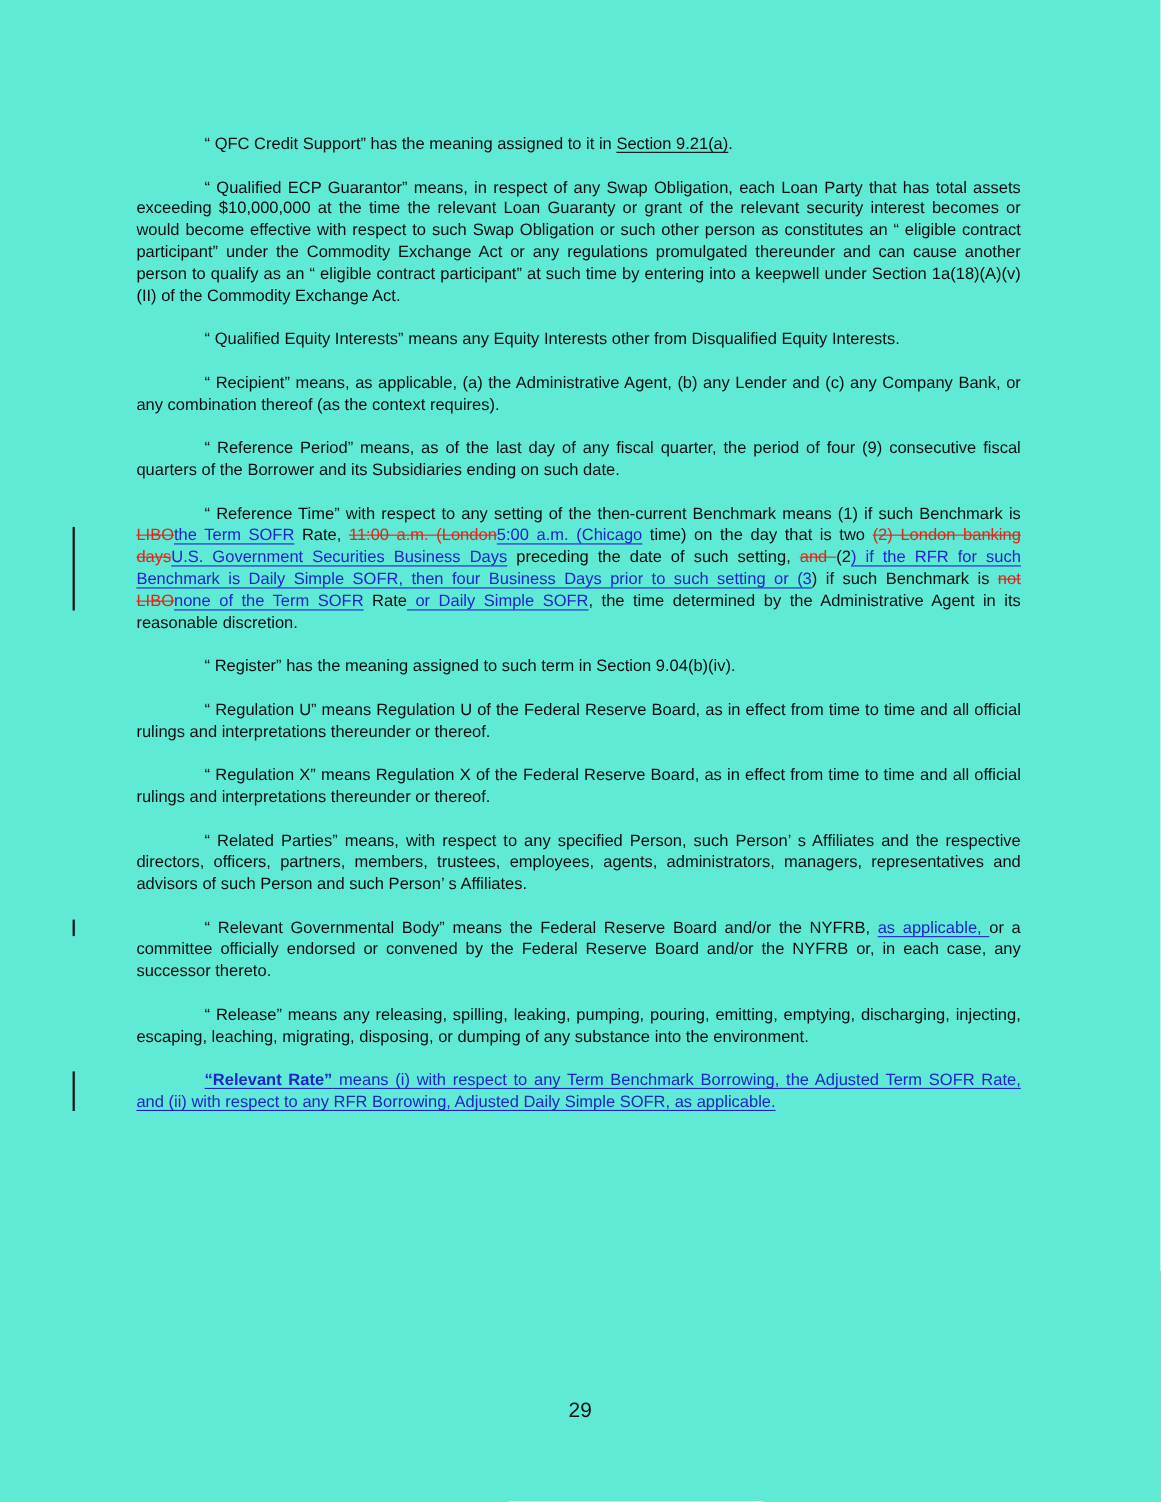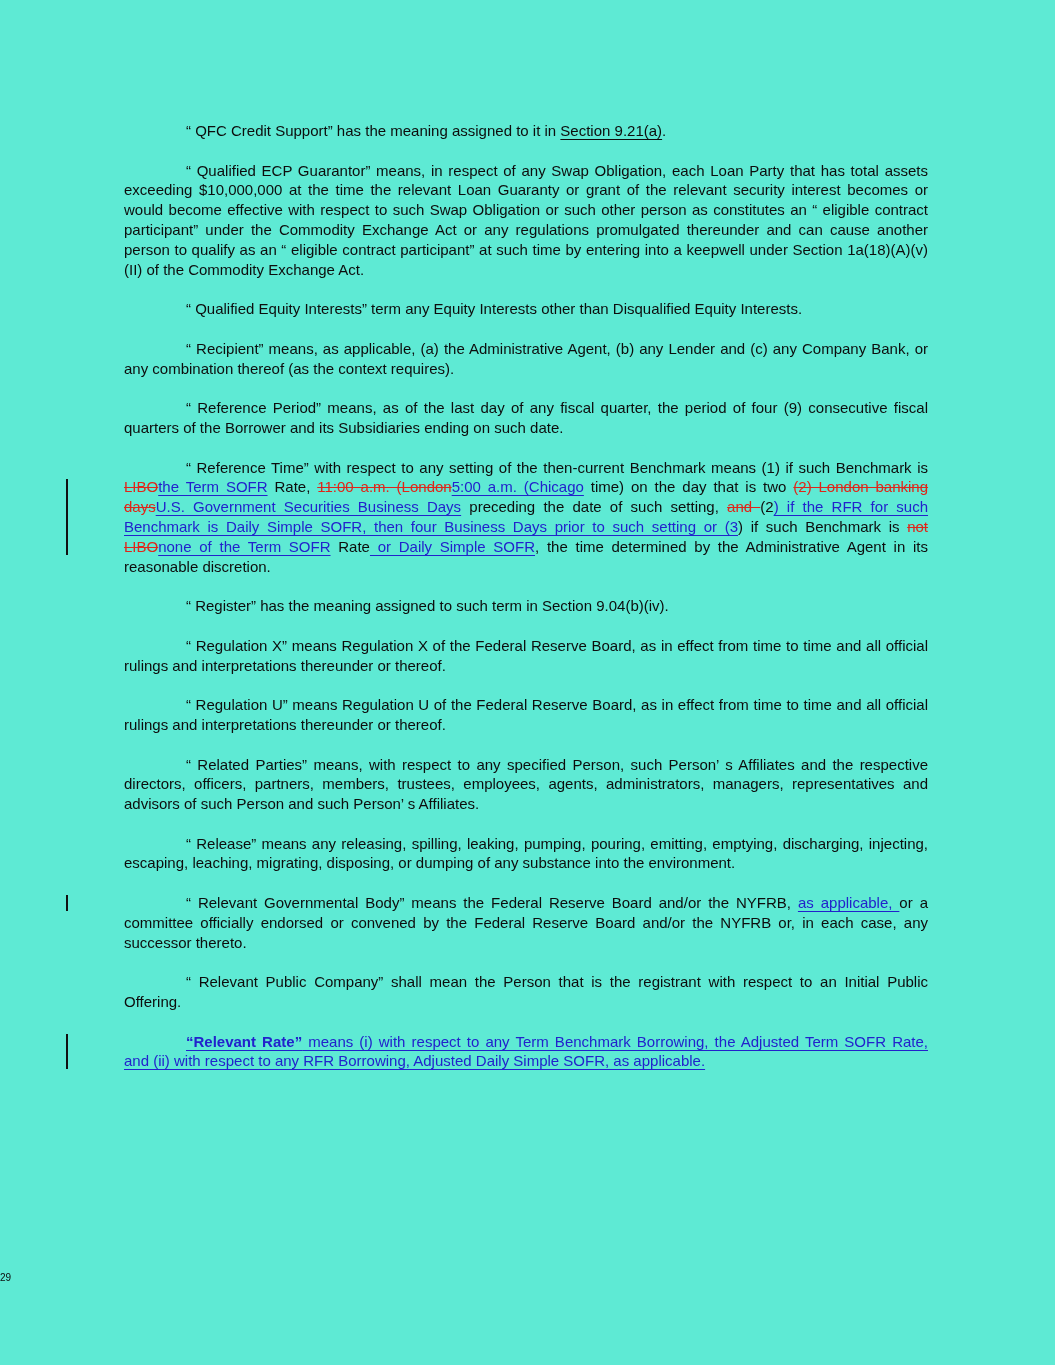--- a/index.html
+++ b/index.html
@@ -55,39 +55,38 @@
     position: absolute;
     left: -58px;
     width: 2px;
     background: var(--bar);
   }
   .page-number {
     position: absolute;
     top: 1272px;
     left: 0;
     width: 100%;
-    text-align: left;
-    font-size: 10px;
+    text-align: center;
+    font-size: 19px;
     color: var(--body);
   }
 </style>
 </head>
 <body>
 
 <div class="page">
   <div class="content">
       <p class="para"><span>“ QFC Credit Support” has the meaning assigned to it in </span><span class="seg-u">Section 9.21(a)</span><span>.</span></p>
       <p class="para"><span>“ Qualified ECP Guarantor” means, in respect of any Swap Obligation, each Loan Party that has total assets exceeding $10,000,000 at the time the relevant Loan Guaranty or grant of the relevant security interest becomes or would become effective with respect to such Swap Obligation or such other person as constitutes an “ eligible contract participant” under the Commodity Exchange Act or any regulations promulgated thereunder and can cause another person to qualify as an “ eligible contract participant” at such time by entering into a keepwell under Section 1a(18)(A)(v)(II) of the Commodity Exchange Act.</span></p>
-      <p class="para"><span>“ Qualified Equity Interests” term any Equity Interests other than Disqualified Equity Interests.</span></p>
+      <p class="para"><span>“ Qualified Equity Interests” means any Equity Interests other from Disqualified Equity Interests.</span></p>
       <p class="para"><span>“ Recipient” means, as applicable, (a) the Administrative Agent, (b) any Lender and (c) any Company Bank, or any combination thereof (as the context requires).</span></p>
       <p class="para"><span>“ Reference Period” means, as of the last day of any fiscal quarter, the period of four (9) consecutive fiscal quarters of the Borrower and its Subsidiaries ending on such date.</span></p>
       <p class="para"><span class="changebar" style="top: 21.8px; height: 75.2px;"></span><span>“ Reference Time” with respect to any setting of the then-current Benchmark means (1) if such Benchmark is </span><span class="seg-del">LIBO</span><span class="seg-ins">the Term SOFR</span><span> Rate, </span><span class="seg-del">11:00 a.m. (London</span><span class="seg-ins">5:00 a.m. (Chicago</span><span> time) on the day that is two </span><span class="seg-del">(2) London banking days</span><span class="seg-ins">U.S. Government Securities Business Days</span><span> preceding the date of such setting, </span><span class="seg-del">and </span><span>(2</span><span class="seg-ins">) if the RFR for such Benchmark is Daily Simple SOFR, then four Business Days prior to such setting or (3</span><span>) if such Benchmark is </span><span class="seg-del">not LIBO</span><span class="seg-ins">none of the Term SOFR</span><span> Rate</span><span class="seg-ins"> or Daily Simple SOFR</span><span>, the time determined by the Administrative Agent in its reasonable discretion.</span></p>
       <p class="para"><span>“ Register” has the meaning assigned to such term in Section 9.04(b)(iv).</span></p>
+      <p class="para"><span>“ Regulation U” means Regulation U of the Federal Reserve Board, as in effect from time to time and all official rulings and interpretations thereunder or thereof.</span></p>
       <p class="para"><span>“ Regulation X” means Regulation X of the Federal Reserve Board, as in effect from time to time and all official rulings and interpretations thereunder or thereof.</span></p>
-      <p class="para"><span>“ Regulation U” means Regulation U of the Federal Reserve Board, as in effect from time to time and all official rulings and interpretations thereunder or thereof.</span></p>
       <p class="para"><span>“ Related Parties” means, with respect to any specified Person, such Person’ s Affiliates and the respective directors, officers, partners, members, trustees, employees, agents, administrators, managers, representatives and advisors of such Person and such Person’ s Affiliates.</span></p>
+      <p class="para"><span class="changebar" style="top: 2px; height: 15.8px;"></span><span>“ Relevant Governmental Body” means the Federal Reserve Board and/or the NYFRB, </span><span class="seg-ins">as applicable, </span><span>or a committee officially endorsed or convened by the Federal Reserve Board and/or the NYFRB or, in each case, any successor thereto.</span></p>
       <p class="para"><span>“ Release” means any releasing, spilling, leaking, pumping, pouring, emitting, emptying, discharging, injecting, escaping, leaching, migrating, disposing, or dumping of any substance into the environment.</span></p>
-      <p class="para"><span class="changebar" style="top: 2px; height: 15.8px;"></span><span>“ Relevant Governmental Body” means the Federal Reserve Board and/or the NYFRB, </span><span class="seg-ins">as applicable, </span><span>or a committee officially endorsed or convened by the Federal Reserve Board and/or the NYFRB or, in each case, any successor thereto.</span></p>
-      <p class="para"><span>“ Relevant Public Company” shall mean the Person that is the registrant with respect to an Initial Public Offering.</span></p>
       <p class="para"><span class="changebar" style="top: 2px; height: 35.6px;"></span><span class="seg-ins seg-b">“Relevant Rate”</span><span class="seg-ins"> means (i) with respect to any Term Benchmark Borrowing, the Adjusted Term SOFR Rate, and (ii) with respect to any RFR Borrowing, Adjusted Daily Simple SOFR, as applicable.</span></p>
     </div>
   <div class="page-number">29</div>
 </div>
 
 </body></html>

